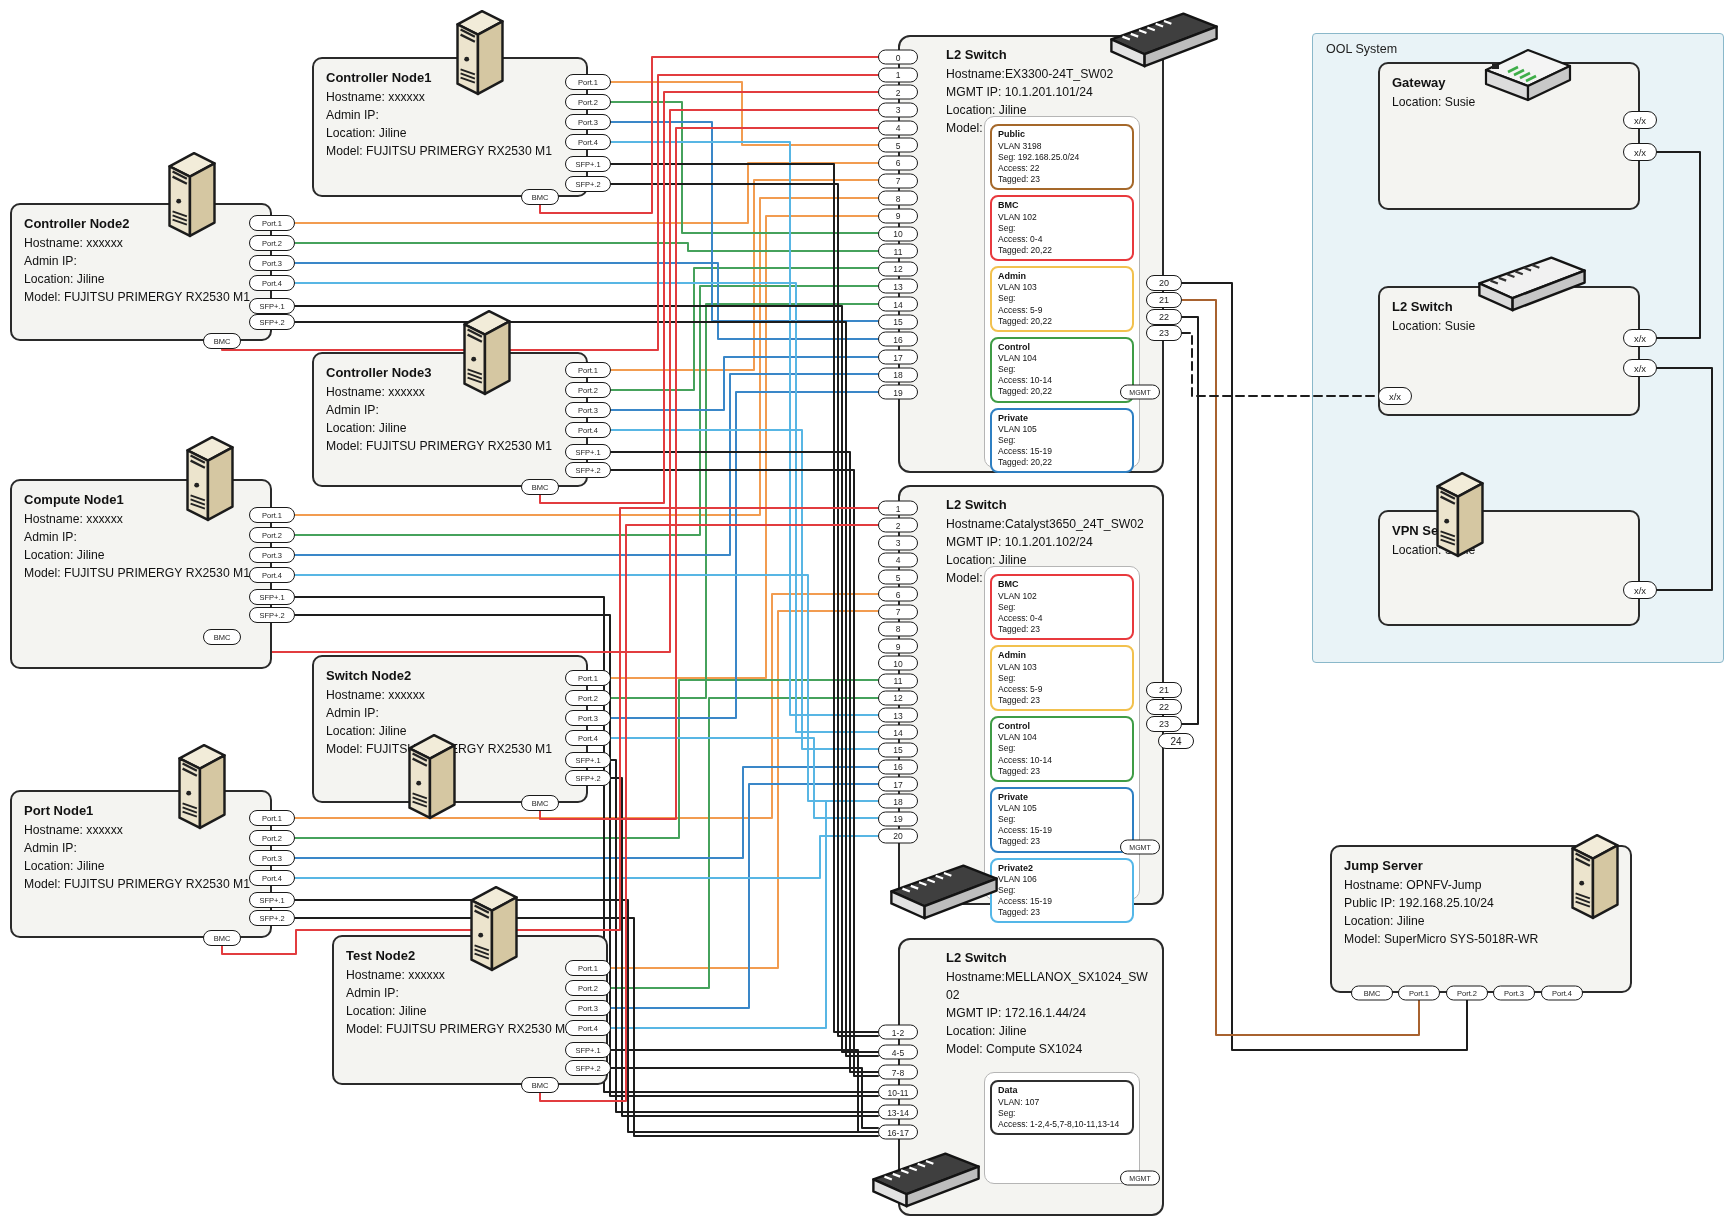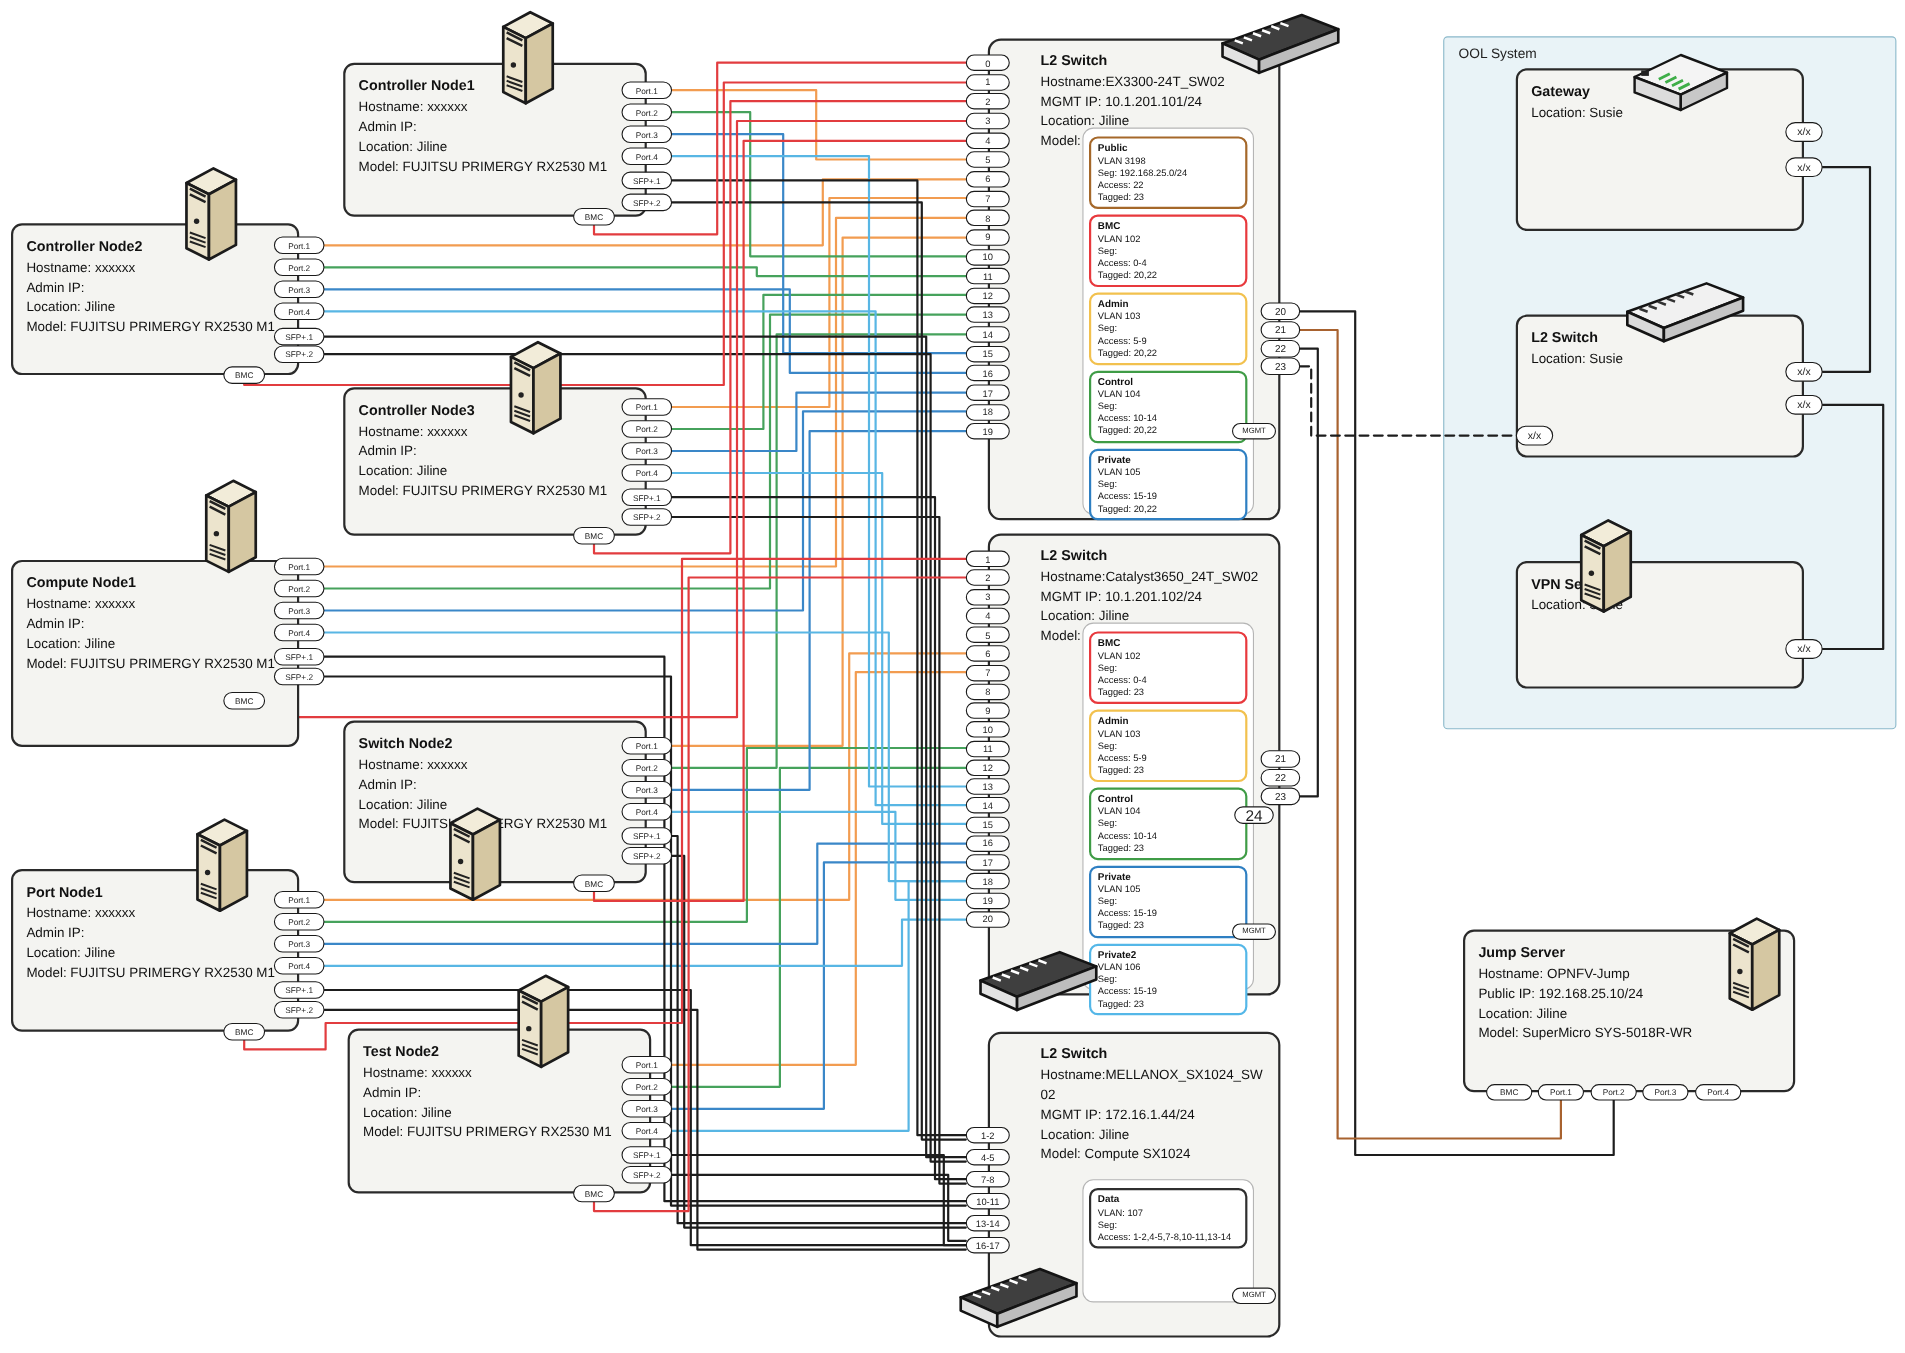--- a/index.html
+++ b/index.html
@@ -163,21 +163,21 @@
     <div class="port" style="left: 588px; top: 370px; width: 46px; height: 16px; font-size: 7.5px;">Port.1</div>
     <div class="port" style="left: 588px; top: 390px; width: 46px; height: 16px; font-size: 7.5px;">Port.2</div>
     <div class="port" style="left: 588px; top: 410px; width: 46px; height: 16px; font-size: 7.5px;">Port.3</div>
     <div class="port" style="left: 588px; top: 430px; width: 46px; height: 16px; font-size: 7.5px;">Port.4</div>
     <div class="port" style="left: 588px; top: 452px; width: 46px; height: 16px; font-size: 7.5px;">SFP+.1</div>
     <div class="port" style="left: 588px; top: 470px; width: 46px; height: 16px; font-size: 7.5px;">SFP+.2</div>
     <div class="port" style="left: 540px; top: 487px; width: 38px; height: 16px; font-size: 7.5px;">BMC</div>
     <div class="icon " style="left: 455px; top: 306px; width: 64px; height: 92px;"><svg width="64" height="92">
         <use href="#sym-server"></use>
       </svg></div>
-    <div class="box" style="left: 10px; top: 509px; width: 262px; height: 170px;">
+    <div class="box" style="left: 10px; top: 479px; width: 262px; height: 190px;">
       <div class="content">
         <div class="ttl">Compute Node1</div>
         <div class="ln">Hostname: xxxxxx</div>
         <div class="ln">Admin IP:</div>
         <div class="ln">Location: Jiline</div>
         <div class="ln">Model: FUJITSU PRIMERGY RX2530 M1</div>
       </div>
     </div>
     <div class="port" style="left: 272px; top: 515px; width: 46px; height: 16px; font-size: 7.5px;">Port.1</div>
     <div class="port" style="left: 272px; top: 535px; width: 46px; height: 16px; font-size: 7.5px;">Port.2</div>
@@ -220,21 +220,21 @@
     <div class="port" style="left: 272px; top: 818px; width: 46px; height: 16px; font-size: 7.5px;">Port.1</div>
     <div class="port" style="left: 272px; top: 838px; width: 46px; height: 16px; font-size: 7.5px;">Port.2</div>
     <div class="port" style="left: 272px; top: 858px; width: 46px; height: 16px; font-size: 7.5px;">Port.3</div>
     <div class="port" style="left: 272px; top: 878px; width: 46px; height: 16px; font-size: 7.5px;">Port.4</div>
     <div class="port" style="left: 272px; top: 900px; width: 46px; height: 16px; font-size: 7.5px;">SFP+.1</div>
     <div class="port" style="left: 272px; top: 918px; width: 46px; height: 16px; font-size: 7.5px;">SFP+.2</div>
     <div class="port" style="left: 222px; top: 938px; width: 38px; height: 16px; font-size: 7.5px;">BMC</div>
     <div class="icon " style="left: 170px; top: 740px; width: 64px; height: 92px;"><svg width="64" height="92">
         <use href="#sym-server"></use>
       </svg></div>
-    <div class="box" style="left: 316px; top: 935px; width: 276px; height: 150px;">
+    <div class="box" style="left: 332px; top: 935px; width: 276px; height: 150px;">
       <div class="content">
         <div class="ttl">Test Node2</div>
         <div class="ln">Hostname: xxxxxx</div>
         <div class="ln">Admin IP:</div>
         <div class="ln">Location: Jiline</div>
         <div class="ln">Model: FUJITSU PRIMERGY RX2530 M1</div>
       </div>
     </div>
     <div class="port" style="left: 588px; top: 968px; width: 46px; height: 16px; font-size: 7.5px;">Port.1</div>
     <div class="port" style="left: 588px; top: 988px; width: 46px; height: 16px; font-size: 7.5px;">Port.2</div>
@@ -315,21 +315,21 @@
     <div class="port" style="left: 898px; top: 732.25px; width: 40px; height: 15px; font-size: 8.5px;">14</div>
     <div class="port" style="left: 898px; top: 749.5px; width: 40px; height: 15px; font-size: 8.5px;">15</div>
     <div class="port" style="left: 898px; top: 766.75px; width: 40px; height: 15px; font-size: 8.5px;">16</div>
     <div class="port" style="left: 898px; top: 784px; width: 40px; height: 15px; font-size: 8.5px;">17</div>
     <div class="port" style="left: 898px; top: 801.25px; width: 40px; height: 15px; font-size: 8.5px;">18</div>
     <div class="port" style="left: 898px; top: 818.5px; width: 40px; height: 15px; font-size: 8.5px;">19</div>
     <div class="port" style="left: 898px; top: 835.75px; width: 40px; height: 15px; font-size: 8.5px;">20</div>
     <div class="port" style="left: 1164px; top: 690px; width: 36px; height: 16px; font-size: 9px;">21</div>
     <div class="port" style="left: 1164px; top: 707px; width: 36px; height: 16px; font-size: 9px;">22</div>
     <div class="port" style="left: 1164px; top: 724px; width: 36px; height: 16px; font-size: 9px;">23</div>
-    <div class="port" style="left: 1140px; top: 741px; width: 36px; height: 16px; font-size: 14px; text-align: center;">24</div>
+    <div class="port" style="left: 1176px; top: 741px; width: 36px; height: 16px; font-size: 10px; text-align: center;">24</div>
     <div class="port" style="left: 1140px; top: 847px; width: 40px; height: 15px; font-size: 7px;">MGMT</div>
     <div class="vlanwrap" style="left: 984px; top: 566px; width: 156px; height: 334px;">
       <div class="vlan" style="border-color: rgb(232, 57, 61);"><b>BMC</b><div>VLAN 102</div><div>Seg:</div><div>Access: 0-4</div><div>Tagged: 23</div></div>
       <div class="vlan" style="border-color: rgb(242, 193, 78);"><b>Admin</b><div>VLAN 103</div><div>Seg:</div><div>Access: 5-9</div><div>Tagged: 23</div></div>
       <div class="vlan" style="border-color: rgb(63, 156, 70);"><b>Control</b><div>VLAN 104</div><div>Seg:</div><div>Access: 10-14</div><div>Tagged: 23</div></div>
       <div class="vlan" style="border-color: rgb(46, 127, 194);"><b>Private</b><div>VLAN 105</div><div>Seg:</div><div>Access: 15-19</div><div>Tagged: 23</div></div>
       <div class="vlan" style="border-color: rgb(84, 183, 232);"><b>Private2</b><div>VLAN 106</div><div>Seg:</div><div>Access: 15-19</div><div>Tagged: 23</div></div>
     </div>
     <div class="icon dark3d" style="left: 884px; top: 858px; width: 120px; height: 78px;"><svg width="120" height="78">
         <use href="#sym-switch3d"></use>

